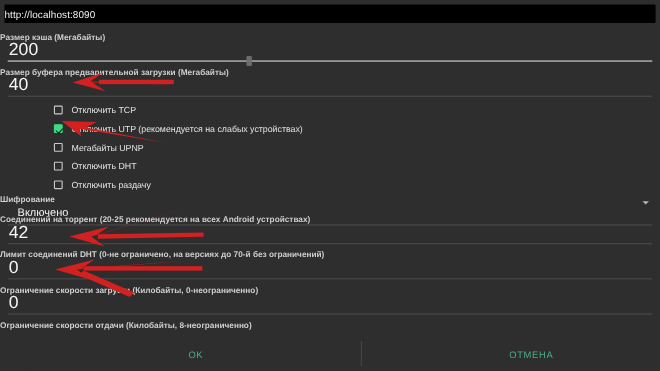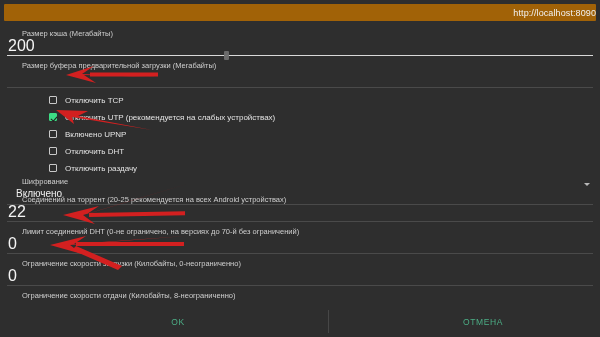--- a/index.html
+++ b/index.html
@@ -23,25 +23,25 @@
     box-sizing: border-box;
   }
 
   
   .titlebar {
     position: absolute;
     left: 4px;
     top: 4px;
     width: 592px;
     height: 17px;
-    background: #a16207;
+    background: #000000;
     border-radius: 1px;
     display: flex;
     align-items: center;
-    justify-content: flex-end;
+    justify-content: flex-start;
   }
   .titlebar .title {
     font-size: 9px;
     color: #f2f2f2;
     letter-spacing: 0.1px;
     white-space: nowrap;
   }
 
   
   .content {
@@ -55,23 +55,24 @@
 
   .field {
     position: absolute;
     left: 0;
     width: 600px;
     box-sizing: border-box;
   }
   .field-label {
     font-size: 7.5px;
     color: #cfcfcf;
-    padding-left: 22px;
+    padding-left: 0;
     line-height: 10px;
     white-space: nowrap;
+    font-weight: bold;
   }
   .field-value {
     font-size: 16px;
     color: #f5f5f5;
     padding-left: 8px;
     line-height: 14px;
     white-space: nowrap;
   }
   .underline {
     position: absolute;
@@ -209,54 +210,55 @@
 
     <div class="field" style="top:5px;">
       <div class="field-label">Размер кэша (Мегабайты)</div>
       <div class="field-value">200</div>
     </div>
     <div class="underline active" style="top:31px;"></div>
     <div class="caret-handle" style="left:224px; top:27px;"></div>
 
     <div class="field" style="top:37px;">
       <div class="field-label">Размер буфера предварительной загрузки (Мегабайты)</div>
+      <div class="field-value">40</div>
     </div>
     <div class="underline" style="top:63px;"></div>
 
     <div class="check-row" style="top:69px;">
       <span class="checkbox"></span>
       <span class="check-label">Отключить TCP</span>
     </div>
     <div class="check-row" style="top:86px;">
       <span class="checkbox checked"></span>
       <span class="check-label">Отключить UTP (рекомендуется на слабых устройствах)</span>
     </div>
     <div class="check-row" style="top:103px;">
       <span class="checkbox"></span>
-      <span class="check-label">Включено UPNP</span>
+      <span class="check-label">Мегабайты UPNP</span>
     </div>
     <div class="check-row" style="top:120px;">
       <span class="checkbox"></span>
       <span class="check-label">Отключить DHT</span>
     </div>
     <div class="check-row" style="top:137px;">
       <span class="checkbox"></span>
       <span class="check-label">Отключить раздачу</span>
     </div>
 
     <div class="field" style="top:153px;">
       <div class="field-label">Шифрование</div>
       <div class="select-value">Включено</div>
       <div class="select-arrow"></div>
     </div>
     <div class="underline" style="top:180px;"></div>
 
     <div class="field" style="top:171px;">
       <div class="field-label">Соединений на торрент (20-25 рекомендуется на всех Android устройствах)</div>
-      <div class="field-value">22</div>
+      <div class="field-value">42</div>
     </div>
     <div class="underline" style="top:197px;"></div>
 
     <div class="field" style="top:203px;">
       <div class="field-label">Лимит соединений DHT (0-не ограничено, на версиях до 70-й без ограничений)</div>
       <div class="field-value">0</div>
     </div>
     <div class="underline" style="top:229px;"></div>
 
     <div class="field" style="top:235px;">

